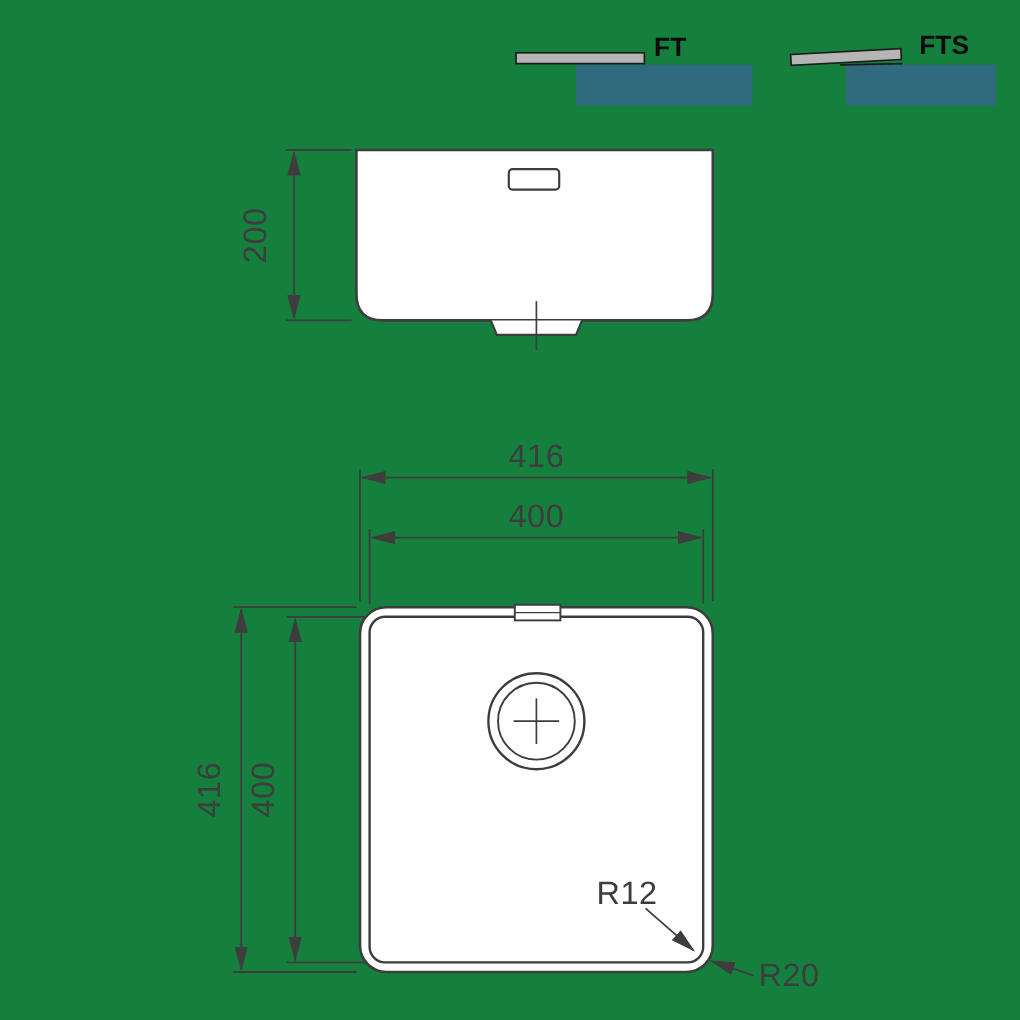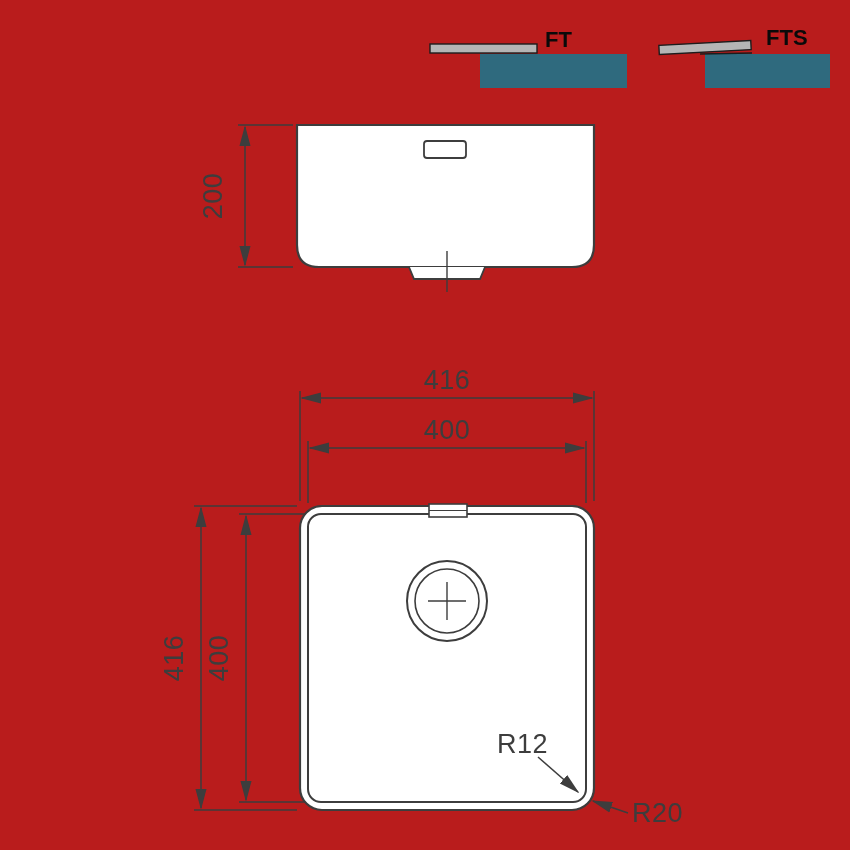--- a/index.html
+++ b/index.html
@@ -7,21 +7,21 @@
     padding: 0;
     background: #ffffff;
     width: 850px;
     height: 850px;
     font-family: "Liberation Sans", sans-serif;
   }
   .drawing-wrap {
     width: 850px;
     height: 850px;
     position: relative;
-    background: #b91c1c;
+    background: #15803d;
   }
   svg text {
     font-family: "Liberation Sans", sans-serif;
   }
   .dim-text {
     font-size: 27px;
     fill: #3d3d3d;
     letter-spacing: 0.5px;
   }
   .brand-text {

